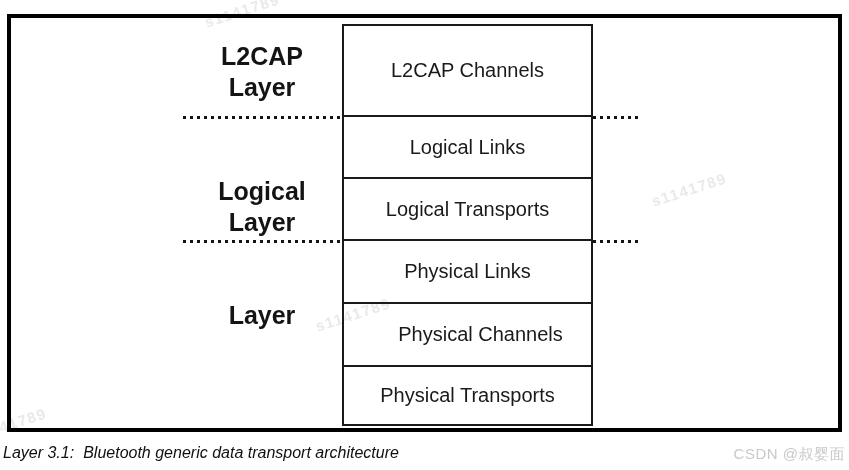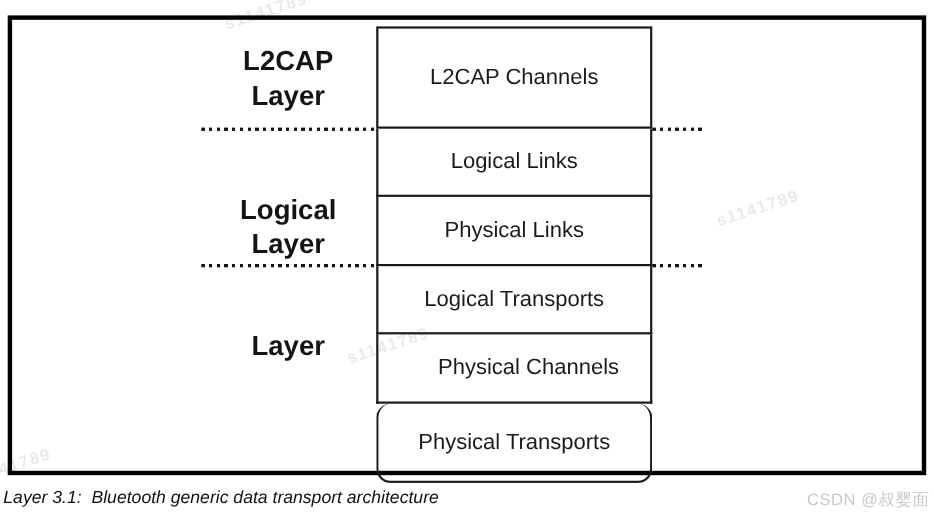--- a/index.html
+++ b/index.html
@@ -58,21 +58,21 @@
     font-size: 20px;
     color: #1a1a1a;
     background: transparent;
   }
   .row.first { border-top: 2px solid #1a1a1a; }
   .h1 { height: 93px; }
   .h2 { height: 62px; }
   .h3 { height: 62px; }
   .h4 { height: 63px; }
   .h5 { height: 63px; padding-left: 26px; }
-  .h6 { height: 72px; border-radius: 13px; }
+  .h6 { height: 59px; }
 
   
   .dotted {
     position: absolute;
     height: 3px;
     z-index: 2;
     background-image: repeating-linear-gradient(
       to right, #141414 0px, #141414 3px, transparent 3px, transparent 7px);
   }
   #dot-l1 { left: 183px; top: 116px; width: 159px; }
@@ -148,25 +148,25 @@
     <div>Layer</div>
   </div>
 
   <div class="stack">
     <div class="row first h1">
       <span>L2CAP Channels</span>
     </div>
     <div class="row h2">
       <span>Logical Links</span>
     </div>
+    <div class="row h3">
+      <span>Logical Transports</span>
+    </div>
     <div class="row h4">
       <span>Physical Links</span>
-    </div>
-    <div class="row h3">
-      <span>Logical Transports</span>
     </div>
     <div class="row h5">
       <span>Physical Channels</span>
     </div>
     <div class="row h6">
       <span>Physical Transports</span>
     </div>
   </div>
 
   <div class="caption">

